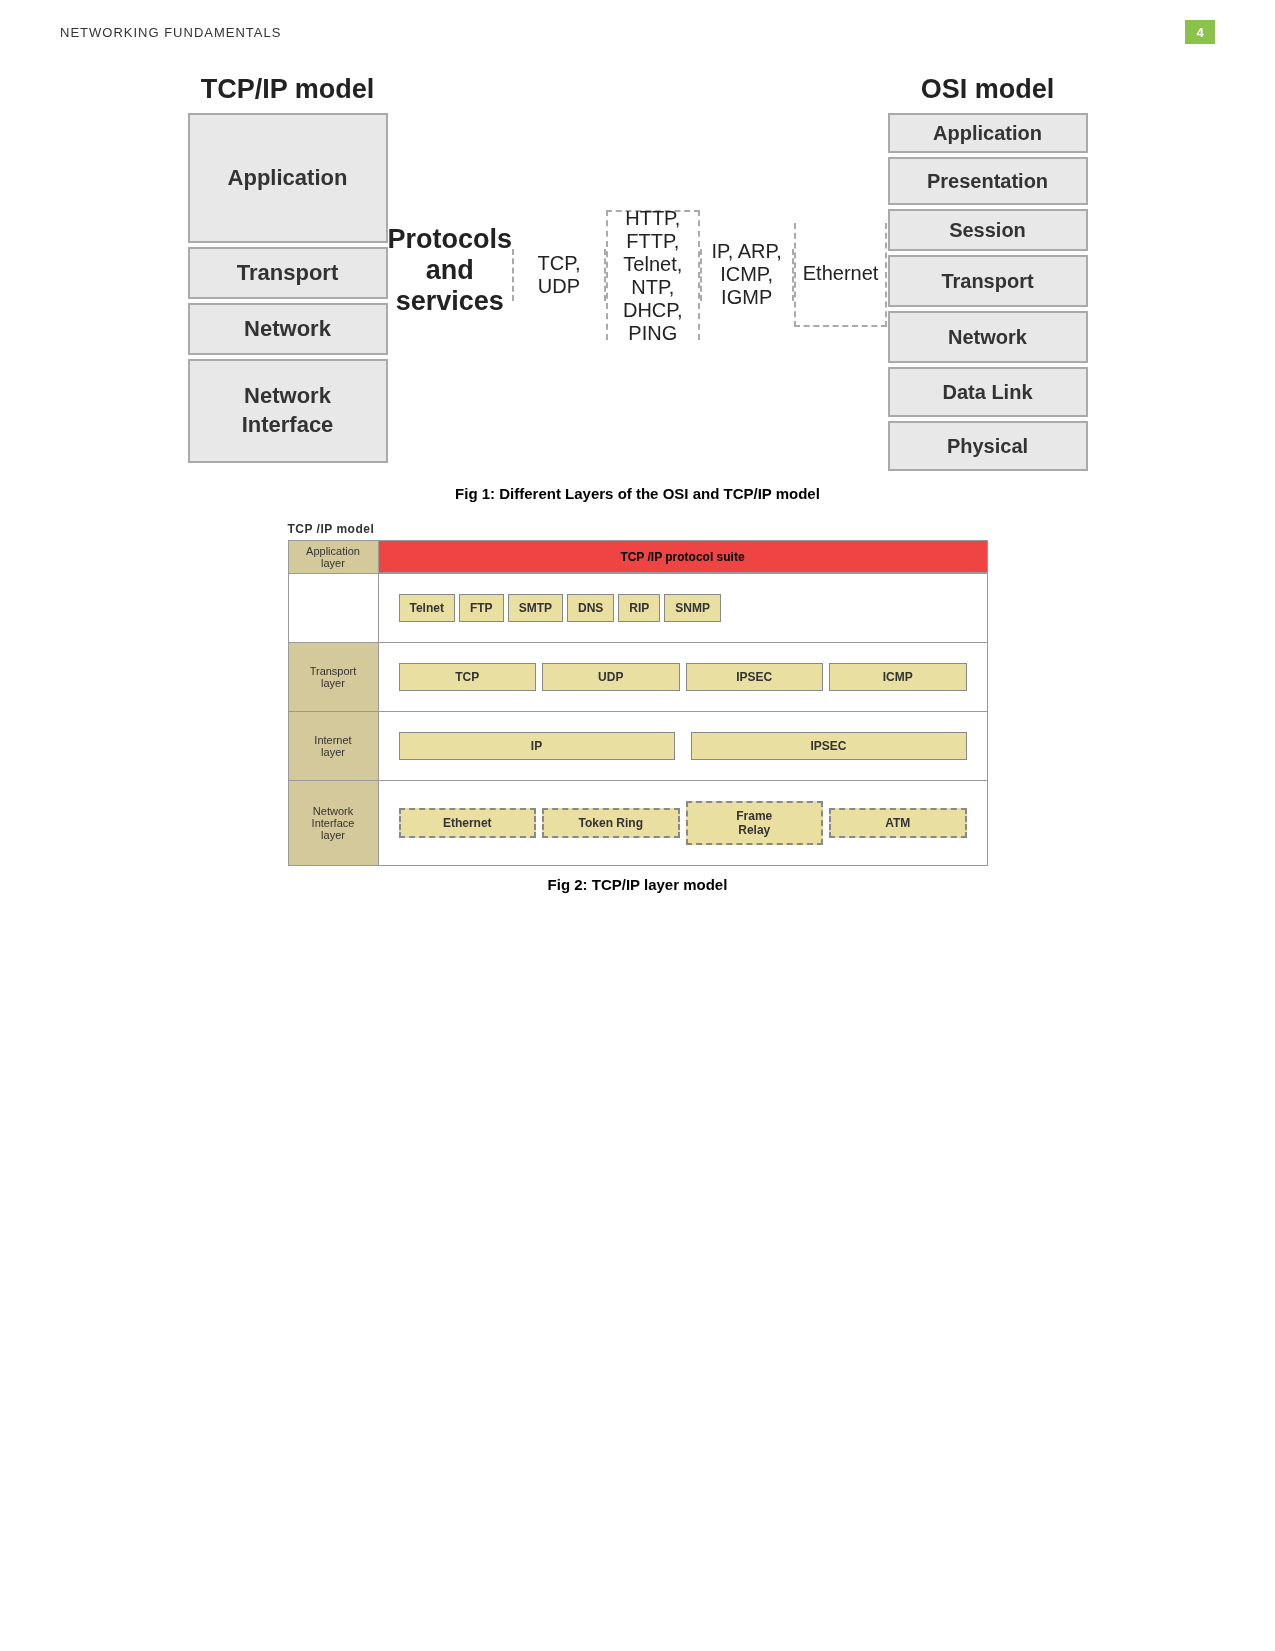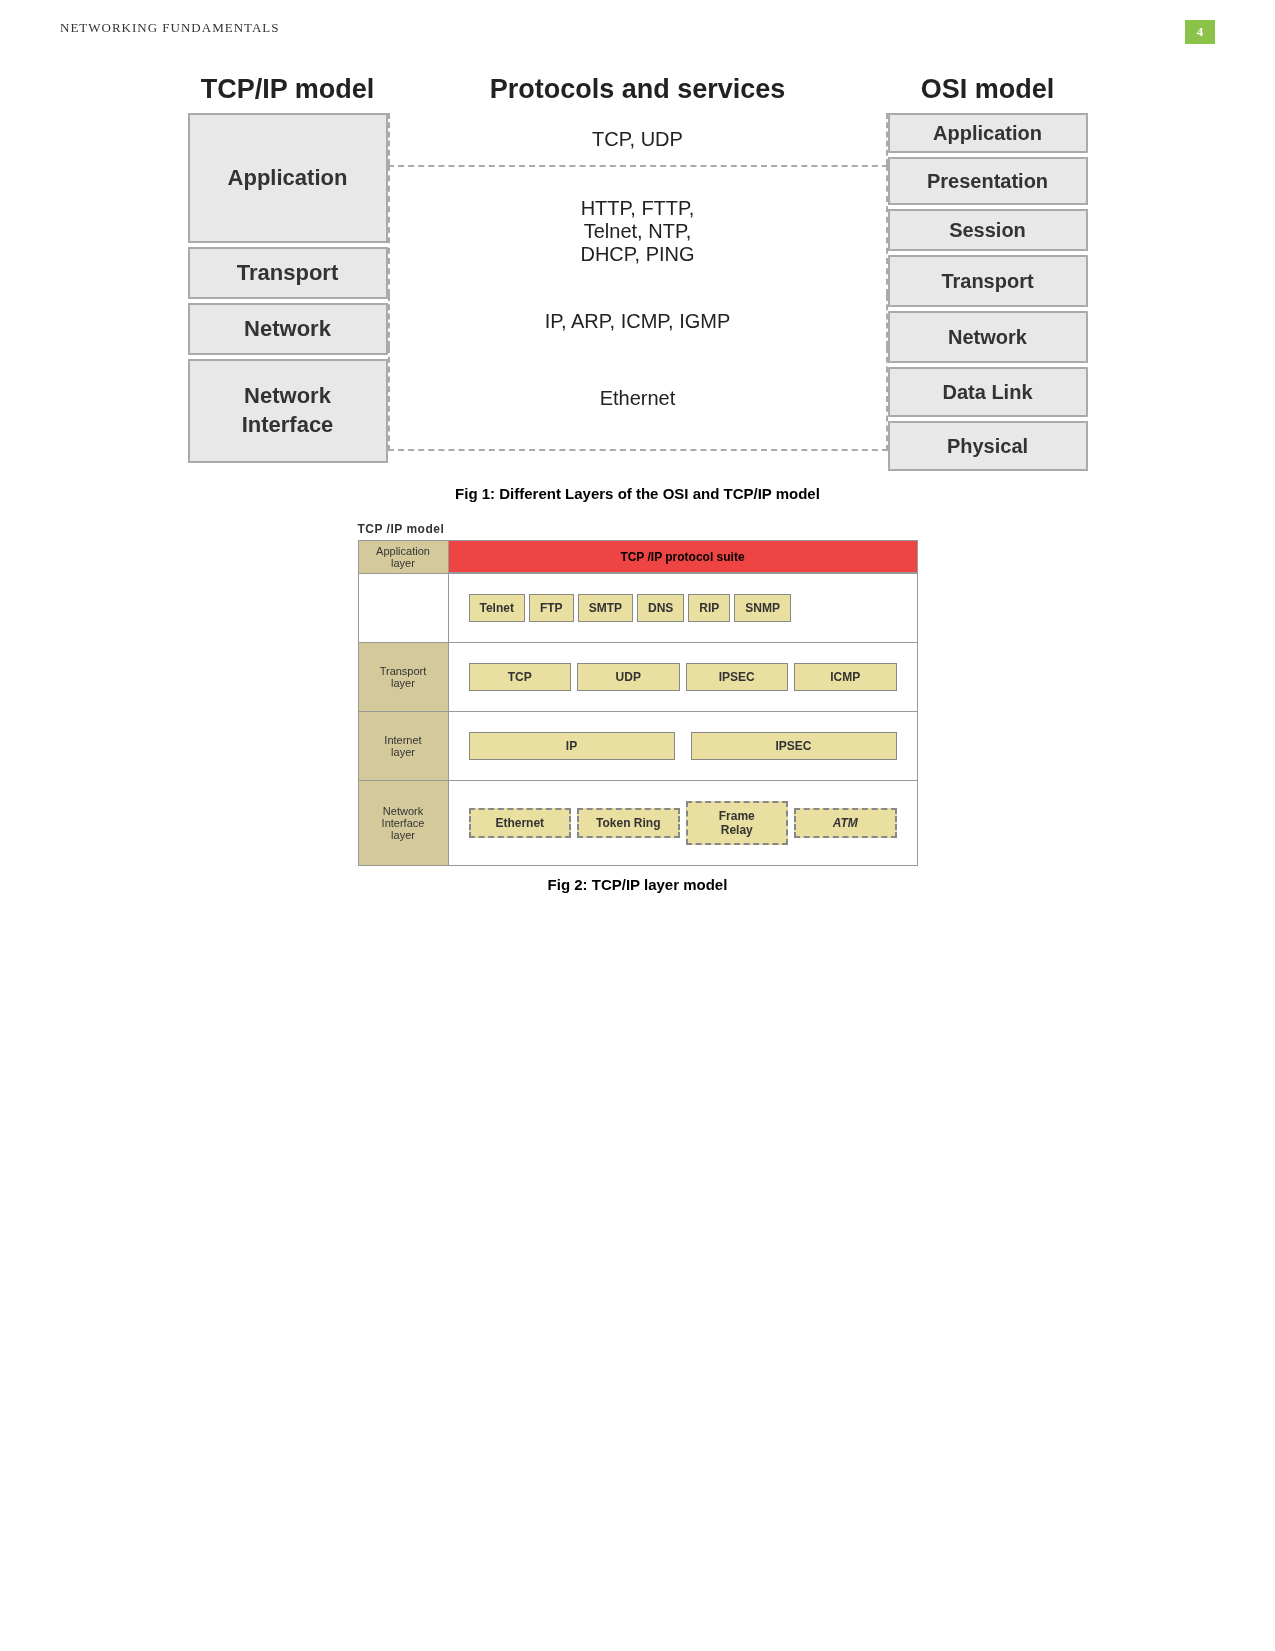--- a/index.html
+++ b/index.html
@@ -9,23 +9,22 @@
       width: 1275px;
       min-height: 1651px;
       padding: 20px 60px;
       color: #000;
     }
 
     
     .page-header {
       display: flex;
       justify-content: space-between;
-      align-items: flex-start;
+      align-items: center;
       margin-bottom: 30px;
-      font-family: Liberation Serif, serif;
     }
     .page-header-title {
       font-size: 13px;
       font-weight: normal;
       letter-spacing: 1px;
       color: #333;
     }
     .page-number {
       background: #8bc34a;
       color: #fff;
@@ -59,21 +58,21 @@
       color: #222;
     }
 
     .col-tcpip {
       width: 200px;
       flex-shrink: 0;
     }
     .col-protocols {
       flex: 1;
       display: flex;
-      flex-direction: column;
+      flex-direction: row;
       align-items: center;
     }
     .col-osi {
       width: 200px;
       flex-shrink: 0;
     }
 
     
     .tcpip-box {
       border: 2px solid #aaa;
@@ -138,21 +137,21 @@
       text-align: center;
       font-size: 15px;
       font-weight: bold;
       margin: 10px 0 20px 0;
       color: #000;
     }
 
     
     .fig2-container {
       margin: 0 auto;
-      width: 560px;
+      width: 700px;
     }
 
     .fig2-title {
       font-size: 12px;
       font-weight: bold;
       color: #333;
       margin-bottom: 4px;
       letter-spacing: 0.5px;
     }
 
@@ -319,20 +318,20 @@
         <div class="proto-box proto-box-wide" style="flex:1;">IPSEC</div>
       </div>
     </div>
 
     <div class="fig2-row" style="border-bottom:none;">
       <div class="fig2-layer-label">Network<br>Interface<br>layer</div>
       <div class="fig2-protocols" style="gap:6px;">
         <div class="dashed-box" style="flex:1;">Ethernet</div>
         <div class="dashed-box" style="flex:1;">Token Ring</div>
         <div class="dashed-box" style="flex:1;">Frame<br>Relay</div>
-        <div class="dashed-box" style="flex:1;font-style:italic;">ATM</div>
+        <div class="dashed-box" style="flex:1;">ATM</div>
       </div>
     </div>
 
   </div>
 
   <div class="fig-caption">Fig 2: TCP/IP layer model</div>
 </div>
 
 </body></html>

